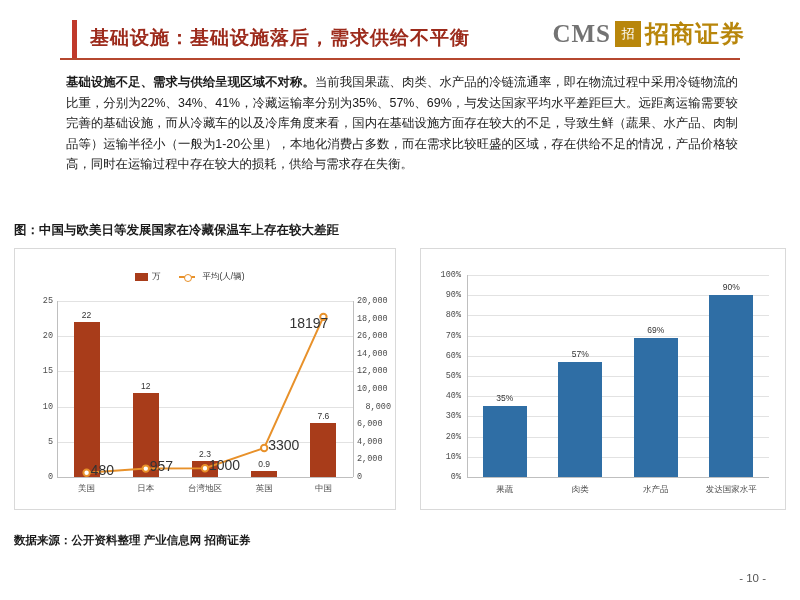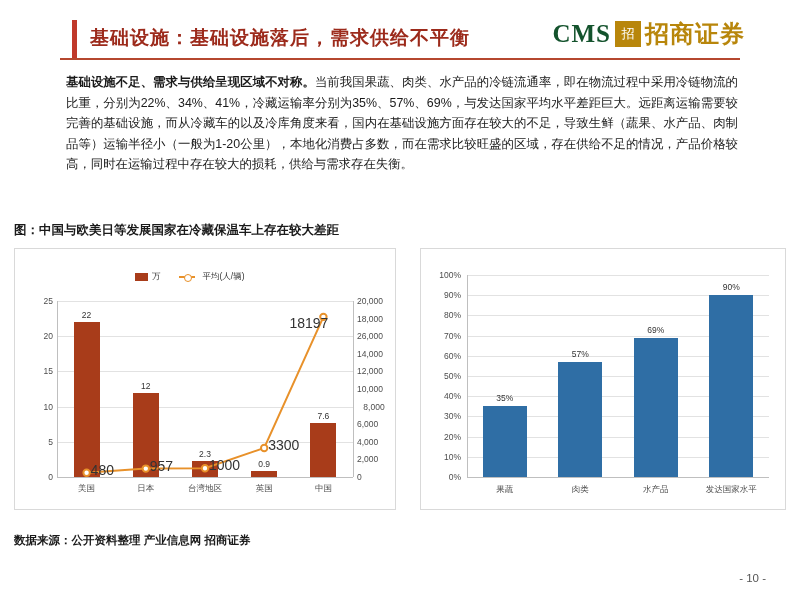--- a/index.html
+++ b/index.html
@@ -46,21 +46,21 @@
   .logo {
     position: absolute;
     right: 55px; top: 18px;
     display: flex;
     align-items: center;
     gap: 4px;
   }
   .logo-cms {
     font-size: 25px;
     font-weight: bold;
-    color: #14532d;
+    color: #737373;
     letter-spacing: 1px;
     font-family: "Liberation Serif", serif;
   }
   .logo-mark {
     width: 26px; height: 26px;
     background: #b8860b;
     color: #fff;
     font-size: 13px;
     display: flex;
     align-items: center;
@@ -113,21 +113,21 @@
 
   .axis-line { position: absolute; background: #bfbfbf; }
   .gridline  { position: absolute; height: 1px; background: #e2e2e2; }
 
   .ytick, .xtick {
     position: absolute;
     font-size: 8.5px;
     color: #4d4d4d;
     white-space: nowrap;
   }
-  .ytick  { text-align: right; }
+  .ytick  { text-align: right; font-family: Liberation Mono, monospace; }
   .xtick  { text-align: center; }
 
   .bar {
     position: absolute;
     background: #a83c1a;
   }
   .bar-r { background: #2f6ea5; }
 
   .bar-label {
     position: absolute;
@@ -224,21 +224,21 @@
         <div class="gridline" style="left: 42px; top: 122.4px; width: 296px;"></div>
         <div class="ytick" style="left: 4px; top: 117.4px; width: 34px;">15</div>
         <div class="gridline" style="left: 42px; top: 87.2px; width: 296px;"></div>
         <div class="ytick" style="left: 4px; top: 82.2px; width: 34px;">20</div>
         <div class="gridline" style="left: 42px; top: 52px; width: 296px;"></div>
         <div class="ytick" style="left: 4px; top: 47px; width: 34px;">25</div>
         <div class="ytick" style="left: 342px; top: 223px; width: 34px; text-align: left;">0</div>
         <div class="ytick" style="left: 342px; top: 205.4px; width: 34px; text-align: left;">2,000</div>
         <div class="ytick" style="left: 342px; top: 187.8px; width: 34px; text-align: left;">4,000</div>
         <div class="ytick" style="left: 342px; top: 170.2px; width: 34px; text-align: left;">6,000</div>
-        <div class="ytick" style="left: 342px; top: 152.6px; width: 34px; text-align: center;">8,000</div>
+        <div class="ytick" style="left: 342px; top: 152.6px; width: 34px; text-align: right;">8,000</div>
         <div class="ytick" style="left: 342px; top: 135px; width: 34px; text-align: left;">10,000</div>
         <div class="ytick" style="left: 342px; top: 117.4px; width: 34px; text-align: left;">12,000</div>
         <div class="ytick" style="left: 342px; top: 99.8px; width: 34px; text-align: left;">14,000</div>
         <div class="ytick" style="left: 342px; top: 82.2px; width: 34px; text-align: left;">26,000</div>
         <div class="ytick" style="left: 342px; top: 64.6px; width: 34px; text-align: left;">18,000</div>
         <div class="ytick" style="left: 342px; top: 47px; width: 34px; text-align: left;">20,000</div>
         <div class="axis-line" style="left: 42px; top: 52px; width: 1px; height: 176px;"></div>
         <div class="axis-line" style="left: 338px; top: 52px; width: 1px; height: 176px;"></div>
         <div class="axis-line" style="left: 42px; top: 228px; width: 296px; height: 1px;"></div>
         <div class="bar" style="left: 58.6px; top: 73.12px; width: 26px; height: 154.88px; background: rgb(168, 60, 26);"></div>

